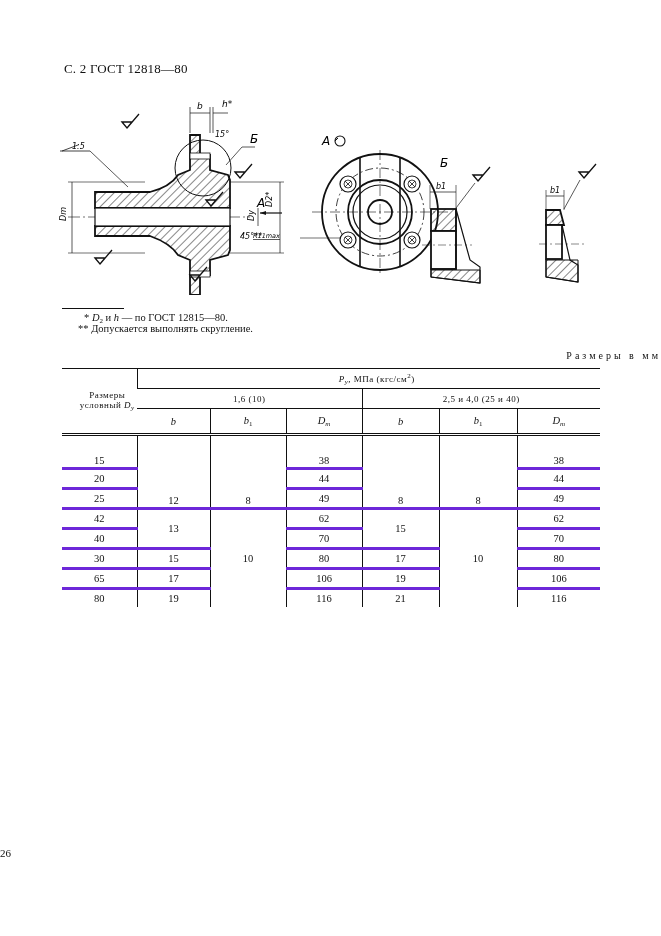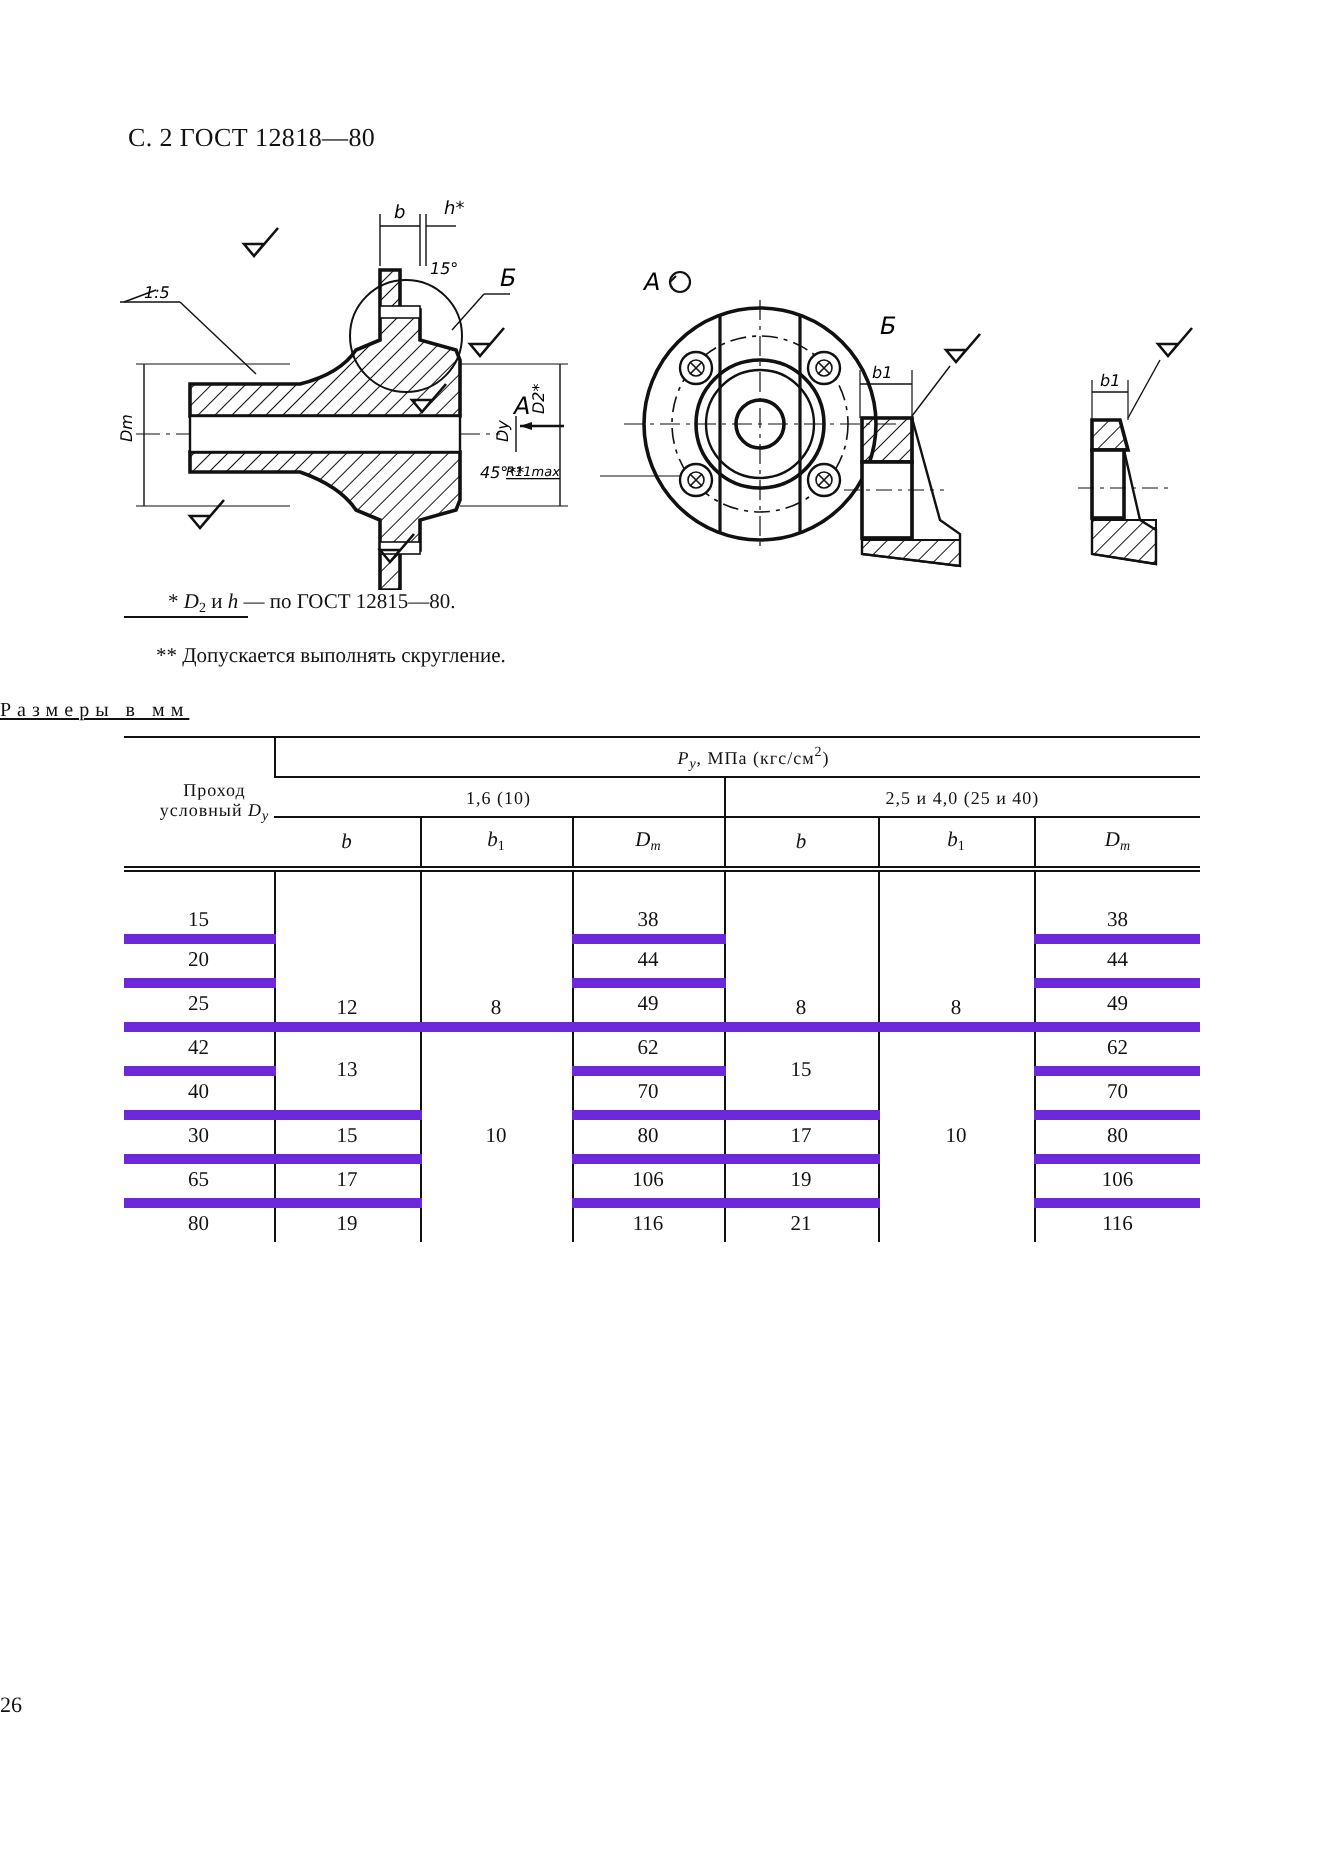--- a/index.html
+++ b/index.html
@@ -7,45 +7,45 @@
     width: 661px; height: 936px; background: #ffffff; position: relative; overflow: hidden;
     font-family: "Liberation Serif", "DejaVu Serif", serif; color: #111;
   }
   .page-header {
     position: absolute; left: 64px; top: 61px; font-weight: normal; font-size: 13px; letter-spacing: 0.2px;
   }
   .drawing { position: absolute; left: 50px; top: 95px; width: 560px; height: 200px; }
   .drawing svg { width: 100%; height: 100%; }
   .fn-rule { position: absolute; left: 62px; top: 308px; width: 62px; border-top: 1px solid #111; }
   .footnote { position: absolute; left: 84px; font-size: 10.5px; }
-  .footnote.f1 { top: 296px; }
+  .footnote.f1 { top: 312px; }
   .footnote.f2 { top: 323px; left: 78px; }
   .caption {
-    position: absolute; left: 0; width: 661px; top: 350px; text-align: left; font-size: 10px; letter-spacing: 3px; text-decoration: underline;
+    position: absolute; left: 0; width: 661px; top: 350px; text-align: right; font-size: 10px; letter-spacing: 3px;
   }
   table.dims {
     position: absolute; left: 62px; top: 368px; width: 538px; border-collapse: collapse; font-size: 10.5px;
   }
   table.dims td, table.dims th {
     border-left: 1px solid #111; text-align: center; font-weight: normal; padding: 0; vertical-align: middle;
   }
   table.dims td:first-child, table.dims th:first-child { border-left: none; }
   table.dims thead tr:first-child th { border-top: 1.5px solid #111; }
   table.dims th.hdr { border-bottom: 1px solid #111; }
   table.dims tr.h1 th { height: 19px; padding-left: 16px; }
   table.dims tr.h2 th { height: 19px; }
   table.dims tr.h3 th { height: 24px; }
   table.dims thead tr.h3 th, table.dims th.rowhdr { border-bottom: 3px double #111; }
   .hdr-small { font-size: 9px; letter-spacing: 0.5px; }
   .ital { font-style: italic; }
   .sub { font-size: 7px; vertical-align: -2px; }
   .sup { font-size: 7px; vertical-align: 4px; }
   table.dims tbody td { height: 17px; }
   table.dims tbody tr.first td { height: 30px; vertical-align: bottom; padding-bottom: 1px; }
-  table.dims tbody td.bl { border-bottom: 5px solid #6d28d9; }
+  table.dims tbody td.bl { border-bottom: 3px solid #6d28d9; }
   table.dims tbody td.merged { vertical-align: middle; padding-bottom: 0; }
   .page-number { position: absolute; left: 0; width: 661px; top: 847px; text-align: left; font-size: 11px; }
 </style>
 </head>
 <body>
 
 <div class="page-header">С. 2 ГОСТ 12818—80</div>
 
 <div class="drawing">
   <svg viewBox="0 0 560 200" xmlns="http://www.w3.org/2000/svg" font-family="DejaVu Sans, sans-serif" font-style="italic">
@@ -195,21 +195,21 @@
       <col style="width:73px">
       <col style="width:76px">
       <col style="width:76px">
     <col style="width:77px">
       <col style="width:78px">
       <col style="width:83px">
   </colgroup>
   <thead>
     <tr class="h1">
       <th rowspan="3" class="rowhdr hdr-small">
-        <span>Проход</span><br>
+        <span>Размеры</span><br>
         <span>условный</span>
         <span class="ital">D</span><span class="sub ital">y</span>
       </th>
       <th colspan="6" class="hdr hdr-small">
         <span class="ital">P</span><span class="sub ital">y</span><span>, МПа (кгс/см</span><span class="sup">2</span><span>)</span>
       </th>
     </tr>
     <tr class="h2">
       <th colspan="3" class="hdr hdr-small">1,6 (10)</th>
       <th colspan="3" class="hdr hdr-small">2,5 и 4,0 (25 и 40)</th>

